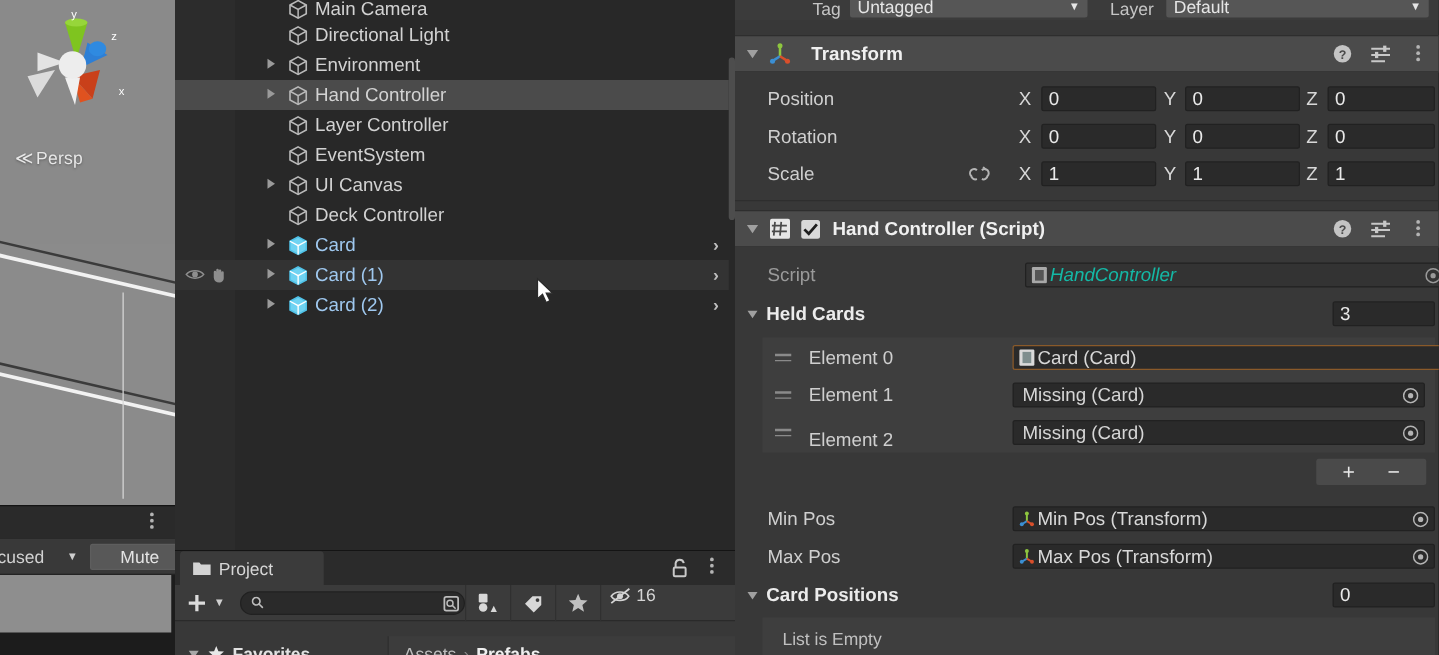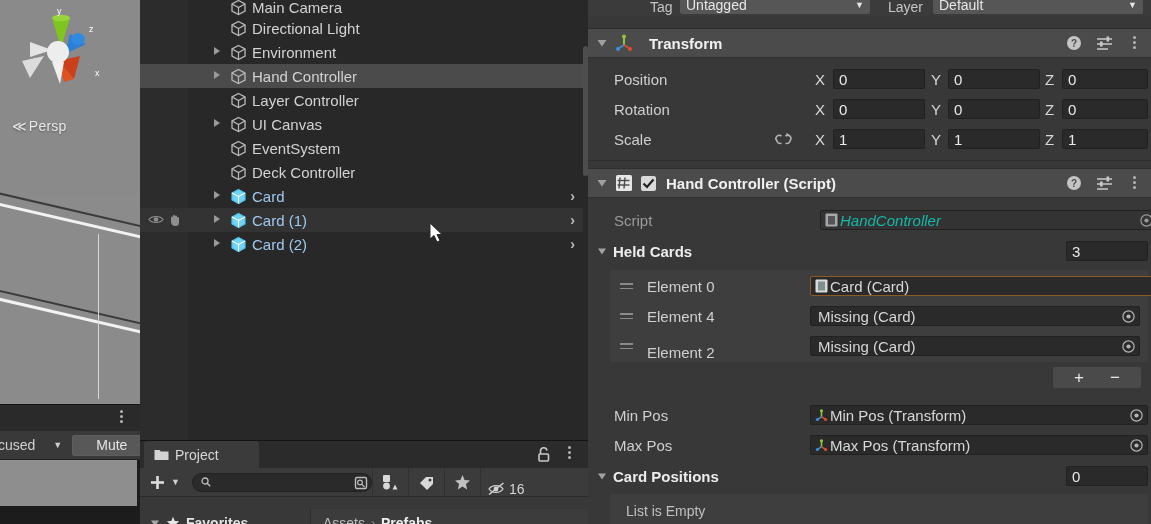--- a/index.html
+++ b/index.html
@@ -135,21 +135,21 @@
     background:#2a2a2a; border:1px solid #212121; border-radius:10px;
     display:flex; align-items:center; padding-left:8px;
   }
   #proj-search .mag { width:10px; height:10px; }
   #proj-search .sv { font-size:12px; color:#8e8e8e; margin-left:5px; }
   #proj-search .pick { position:absolute; right:2px; top:1px; width:16px; height:16px; }
   .filter-btn {
     width:36px; height:29px; display:flex; align-items:center; justify-content:center;
     border-left:1px solid #303030;
   }
-  #hidden-count { display:flex; align-items:flex-end; gap:2px; padding-left:6px; border-left:1px solid #303030; height:29px; }
+  #hidden-count { display:flex; align-items:flex-start; gap:2px; padding-left:6px; border-left:1px solid #303030; height:29px; }
   #hidden-count .num { font-size:14px; color:#d5d5d5; }
 
   #project-body { position:absolute; left:0; top:56px; width:448px; height:28px; background:#383838; display:flex;margin-top:12px; }
   #fav-col { width:170px; height:28px; display:flex; align-items:center; padding-left:10px; background:#383838; }
   #fav-col .tw2 { width:10px; height:10px; margin-right:6px; }
   #fav-col .fav-label { font-size:14px; color:#e2e2e2; font-weight:bold; margin-left:6px; }
   #breadcrumb { flex:1; display:flex; align-items:center; padding-left:12px; background:#3c3c3c; border-left:1px solid #2d2d2d; gap:6px; }
   #breadcrumb .crumb { font-size:14px; color:#bdbdbd; }
   #breadcrumb .crumb.last { color:#efefef; font-weight:bold; }
   #breadcrumb .sep { font-size:12px; color:#8d8d8d; }
@@ -316,35 +316,35 @@
           </div>
           <div class="hrow">
             <svg class="go-icon" viewBox="0 0 17 17">
               <polygon points="8.5,1.5 15,5 15,12 8.5,15.5 2,12 2,5" fill="none" stroke="#b9b9b9" stroke-width="1.3"></polygon>
               <polyline points="2,5 8.5,8.5 15,5" fill="none" stroke="#b9b9b9" stroke-width="1.2"></polyline>
               <line x1="8.5" y1="8.5" x2="8.5" y2="15.5" stroke="#b9b9b9" stroke-width="1.2"></line>
             </svg>
             <span class="lbl">Layer Controller</span>
           </div>
           <div class="hrow">
-            <span class="tw"></span>
             <svg class="go-icon" viewBox="0 0 17 17">
               <polygon points="8.5,1.5 15,5 15,12 8.5,15.5 2,12 2,5" fill="none" stroke="#b9b9b9" stroke-width="1.3"></polygon>
               <polyline points="2,5 8.5,8.5 15,5" fill="none" stroke="#b9b9b9" stroke-width="1.2"></polyline>
               <line x1="8.5" y1="8.5" x2="8.5" y2="15.5" stroke="#b9b9b9" stroke-width="1.2"></line>
             </svg>
-            <span class="lbl">UI Canvas</span>
+            <span class="lbl">EventSystem</span>
           </div>
           <div class="hrow">
+            <span class="tw"></span>
             <svg class="go-icon" viewBox="0 0 17 17">
               <polygon points="8.5,1.5 15,5 15,12 8.5,15.5 2,12 2,5" fill="none" stroke="#b9b9b9" stroke-width="1.3"></polygon>
               <polyline points="2,5 8.5,8.5 15,5" fill="none" stroke="#b9b9b9" stroke-width="1.2"></polyline>
               <line x1="8.5" y1="8.5" x2="8.5" y2="15.5" stroke="#b9b9b9" stroke-width="1.2"></line>
             </svg>
-            <span class="lbl">EventSystem</span>
+            <span class="lbl">UI Canvas</span>
           </div>
           <div class="hrow">
             <svg class="go-icon" viewBox="0 0 17 17">
               <polygon points="8.5,1.5 15,5 15,12 8.5,15.5 2,12 2,5" fill="none" stroke="#b9b9b9" stroke-width="1.3"></polygon>
               <polyline points="2,5 8.5,8.5 15,5" fill="none" stroke="#b9b9b9" stroke-width="1.2"></polyline>
               <line x1="8.5" y1="8.5" x2="8.5" y2="15.5" stroke="#b9b9b9" stroke-width="1.2"></line>
             </svg>
             <span class="lbl">Deck Controller</span>
           </div>
           <div class="hrow prefab">
@@ -665,21 +665,21 @@
           <circle cx="6.5" cy="6.5" r="2.1" fill="#b4b4b4"></circle>
         </svg>
       </div>
     </div>
 
     <div class="prop-row" style="top:303px;height:26px;">
       <div class="grip" style="position:absolute;left:32px;top:10px;">
           <i></i>
           <i></i>
         </div>
-      <span class="prop-label" style="position:absolute;left:59px;">Element 4</span>
+      <span class="prop-label" style="position:absolute;left:59px;">Element 1</span>
       <div class="obj-field missing" style="position:absolute;left:222px;width:330px;padding-left:7px;">
         <span class="of-text">Missing (Card)</span>
         <svg class="pick-c" viewBox="0 0 13 13">
           <circle cx="6.5" cy="6.5" r="5.6" fill="none" stroke="#b4b4b4" stroke-width="1.2"></circle>
           <circle cx="6.5" cy="6.5" r="2.1" fill="#b4b4b4"></circle>
         </svg>
       </div>
     </div>
 
     <div class="prop-row" style="top:333px;height:26px;">

